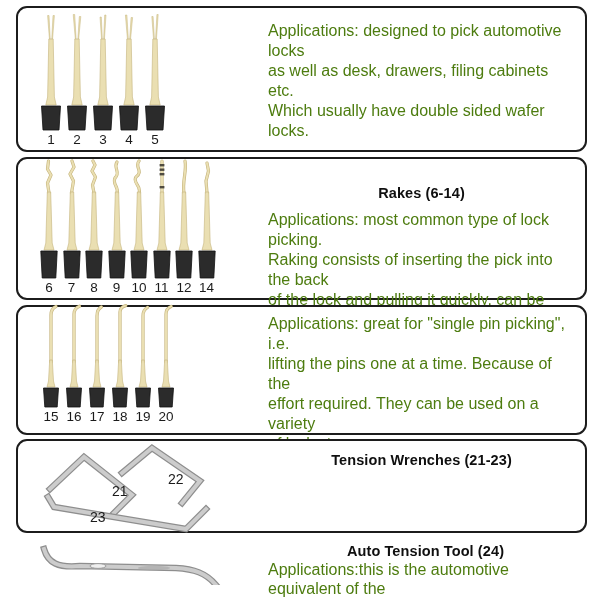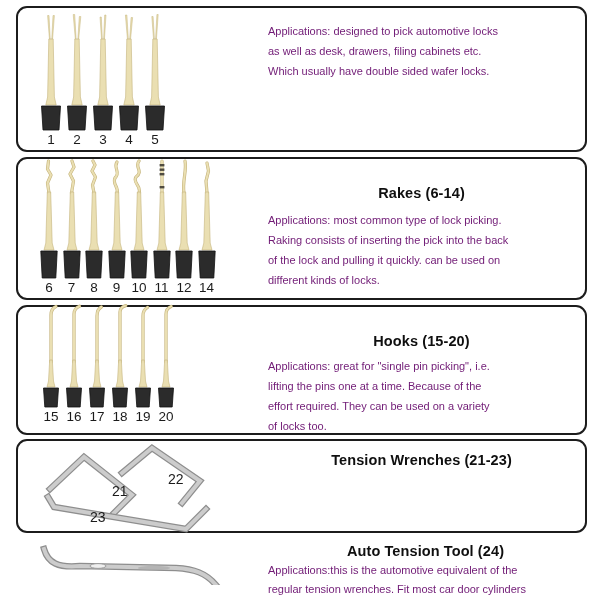--- a/index.html
+++ b/index.html
@@ -32,21 +32,21 @@
 
   .wrench-area { position:absolute; left:20px; top:2px; width:240px; height:90px; }
   .auto-area   { position:absolute; left:20px; top:8px; width:230px; height:54px; }
   .metal-edge  { fill:none; stroke:var(--wrench-edge);  stroke-width:6.4; stroke-linejoin:miter; stroke-linecap:square; }
   .metal-inner { fill:none; stroke:var(--wrench-metal); stroke-width:4;   stroke-linejoin:miter; stroke-linecap:square; }
   .wnum { position:absolute; font-size:14px; color:#1b1b1b; }
 
   .text { position:absolute; left:250px; right:10px; top:0; }
   .sec-4 .text { left:252px; right:4px; }
   .title { font-size:14.5px; font-weight:bold; color:#0f0f0f; text-align:center; letter-spacing:0.1px; }
-  .body  { font-size:11px; line-height:20px; color:#701a75; white-space:pre-line; }
+  .body  { font-size:16px; line-height:20px; color:#4d7c0f; white-space:pre-line; }
   .sec-0 .title { margin-top:30px; }  .sec-0 .body { margin-top:13px; }
   .sec-1 .title { margin-top:26px; }  .sec-1 .body { margin-top:9px; }
   .sec-2 .title { margin-top:26px; }  .sec-2 .body { margin-top:7px; }
   .sec-3 .title { margin-top:11px; }  .sec-3 .body { margin-top:9px; }
   .sec-4 .title { margin-top:6px; }   .sec-4 .body { margin-top:2px; line-height:18.5px; }
 </style>
 </head>
 <body>
 
 <div class="page">
@@ -240,21 +240,20 @@
           <svg width="22" height="104" viewBox="0 0 22 104">
             <path d="M11,58 L11,10 C11,5.8 12.7,3.8 16.2,2.4" class="tip-edge"></path>
             <path d="M11,58 L11,10 C11,5.8 12.7,3.8 16.2,2.4" class="tip-inner"></path>
             <polygon points="9.7,56 12.3,56 13.5,77 15,83 7,83 8.5,77" class="shaft"></polygon>
             <polygon points="3.5,84 18.5,84 17.2,103 4.8,103" class="handle"></polygon>
           </svg>
           <span class="pick-num">20</span>
         </div>
       </div>
     <div class="text">
-      <h3 class="title">Hooks (15-20)</h3>
       <p class="body">Applications: great for "single pin picking", i.e.
 lifting the pins one at a time. Because of the
 effort required. They can be used on a variety
 of locks too.</p>
     </div>
   </section>
 
   <section class="card sec-3">
     <div class="wrench-area">
       <svg width="240" height="90" viewBox="0 0 240 90">

